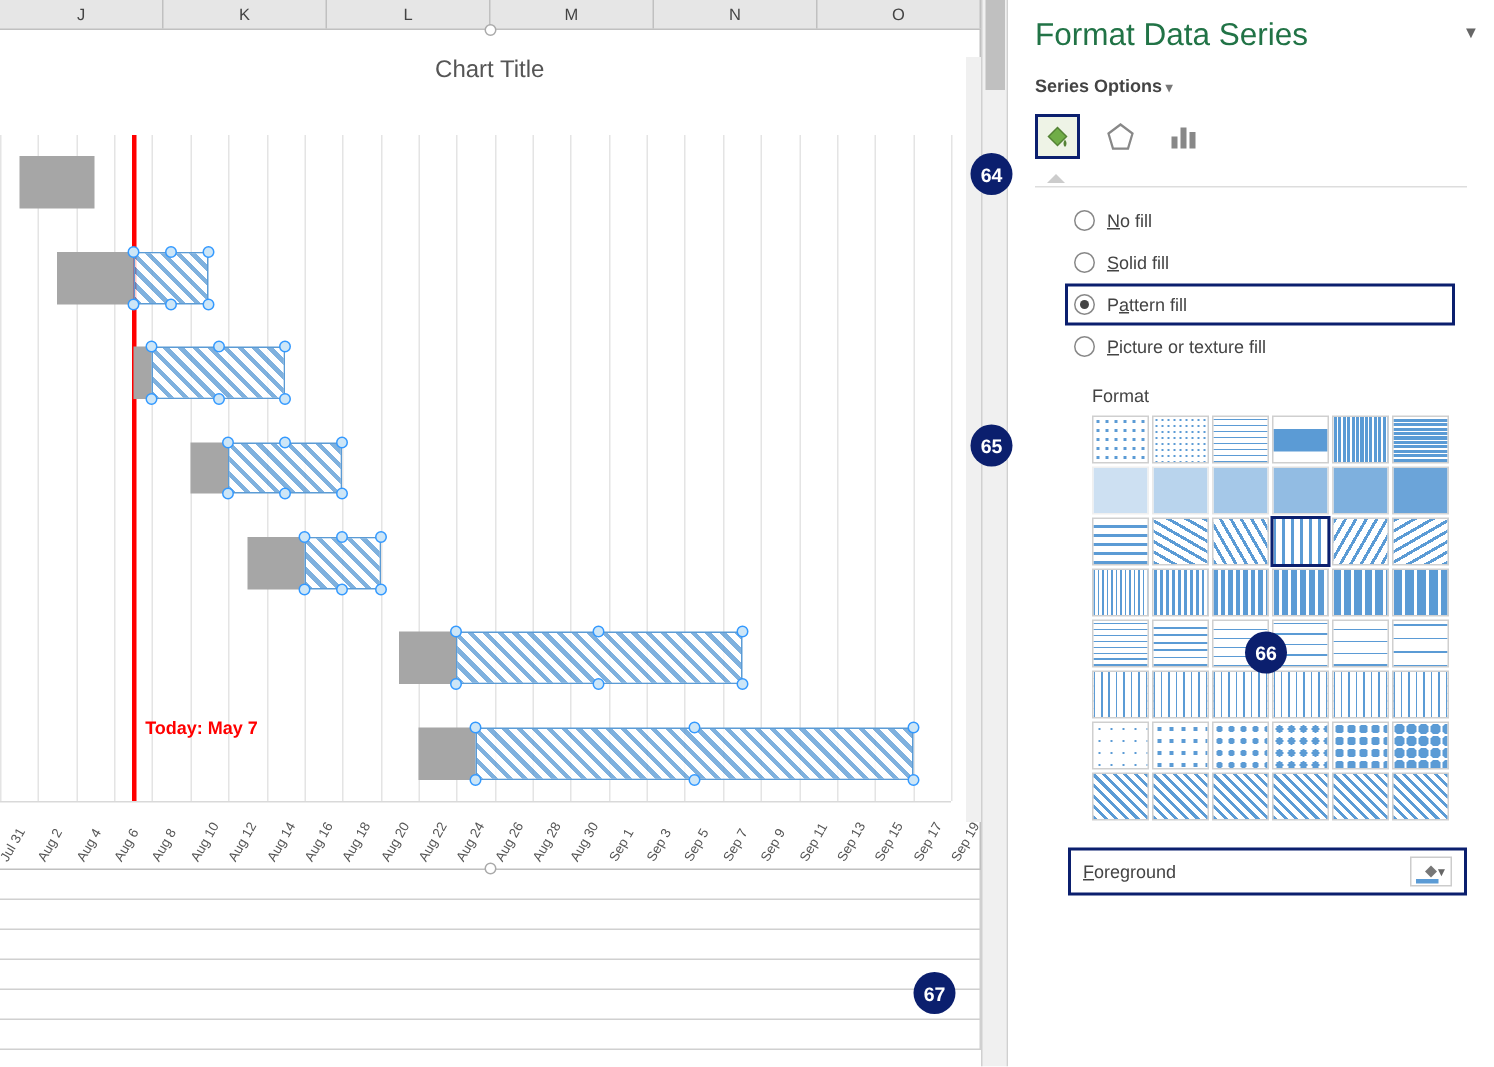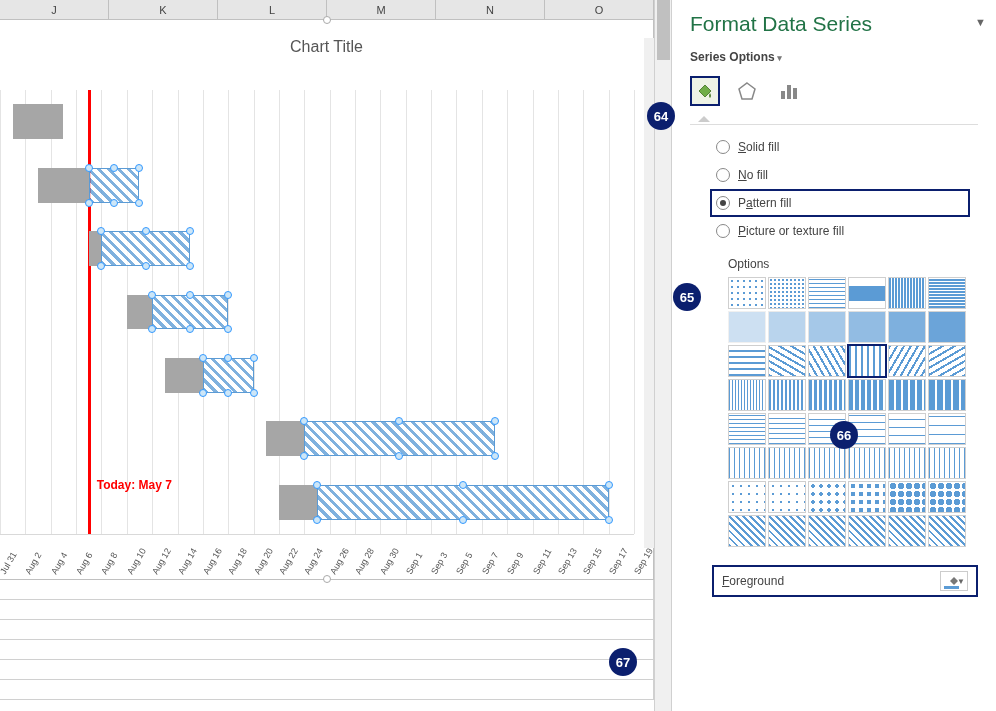--- a/index.html
+++ b/index.html
@@ -232,37 +232,37 @@
         <rect x="14" y="7" width="4" height="11" fill="#888"></rect>
       </svg>
     </div>
   </div>
   <div class="tab-pointer"></div>
   <div class="tab-sep"></div>
 
   <div class="fill-options">
     <div class="radio-row">
       <span class="radio-dot"></span>
-      <span><span class="underlined">S</span>olid fill</span>
+      <span><span class="underlined">N</span>o fill</span>
     </div>
     <div class="radio-row">
       <span class="radio-dot"></span>
-      <span><span class="underlined">N</span>o fill</span>
+      <span><span class="underlined">S</span>olid fill</span>
     </div>
     <div class="radio-row radio-selected-box" style="margin-left:-6px; width:260px;">
       <span class="radio-dot checked"></span>
       <span>P<span class="underlined">a</span>ttern fill</span>
     </div>
     <div class="radio-row">
       <span class="radio-dot"></span>
       <span><span class="underlined">P</span>icture or texture fill</span>
     </div>
   </div>
 
-  <div class="pattern-label">Options</div>
+  <div class="pattern-label">Format</div>
   <div class="pattern-grid" id="pattern-grid">
       <div class="swatch" style="background: radial-gradient(circle, rgb(91, 155, 213) 1px, transparent 1px) 0px 0px / 6px 6px;"></div>
       <div class="swatch" style="background: radial-gradient(circle, rgb(91, 155, 213) 1px, transparent 1px) 0px 0px / 4px 4px;"></div>
       <div class="swatch" style="background: repeating-linear-gradient(0deg, rgb(91, 155, 213) 0px, rgb(91, 155, 213) 1px, transparent 1px, transparent 4px);"></div>
       <div class="swatch" style="background: linear-gradient(rgb(91, 155, 213), rgb(91, 155, 213)) center center / 100% 50% no-repeat;"></div>
       <div class="swatch" style="background: repeating-linear-gradient(90deg, rgb(91, 155, 213) 0px, rgb(91, 155, 213) 2px, rgb(255, 255, 255) 2px, rgb(255, 255, 255) 3px);"></div>
       <div class="swatch" style="background: repeating-linear-gradient(0deg, rgb(91, 155, 213) 0px, rgb(91, 155, 213) 2px, rgb(255, 255, 255) 2px, rgb(255, 255, 255) 3px);"></div>
       <div class="swatch" style="background: linear-gradient(rgb(91, 155, 213), rgb(91, 155, 213)); opacity: 0.3;"></div>
       <div class="swatch" style="background: linear-gradient(rgb(91, 155, 213), rgb(91, 155, 213)); opacity: 0.42;"></div>
       <div class="swatch" style="background: linear-gradient(rgb(91, 155, 213), rgb(91, 155, 213)); opacity: 0.54;"></div>
@@ -313,15 +313,15 @@
       <svg width="12" height="12" viewBox="0 0 12 12">
           <path d="M2 6 L6 2 L10 6 L6 10 Z" fill="#777"></path>
         </svg>
       <span class="fg-under"></span>
       <span class="fg-arrow">▼</span>
     </span>
   </div>
 </div>
 
 <div class="callout" style="left:647px; top:102px;">64</div>
-<div class="callout" style="left:673px; top:283px;">65</div>
+<div class="callout" style="left:647px; top:283px;">65</div>
 <div class="callout" style="left:830px; top:421px;">66</div>
 <div class="callout" style="left:609px; top:648px;">67</div>
 
 </body></html>

